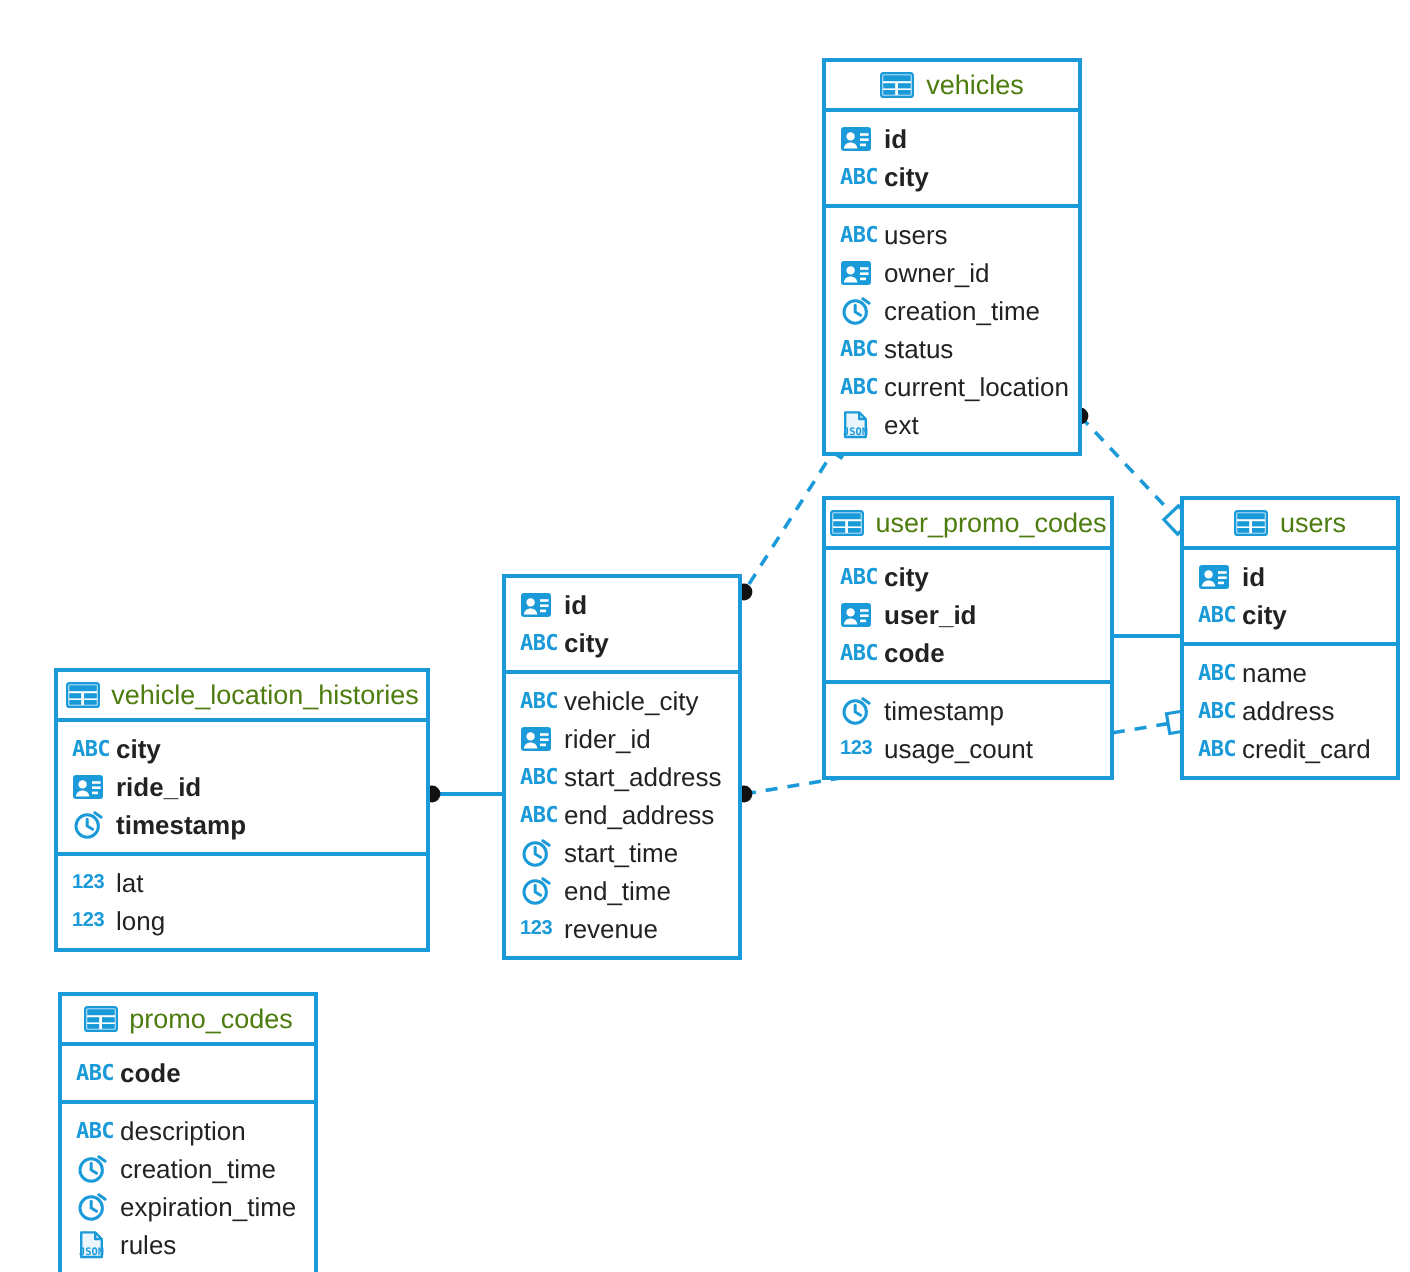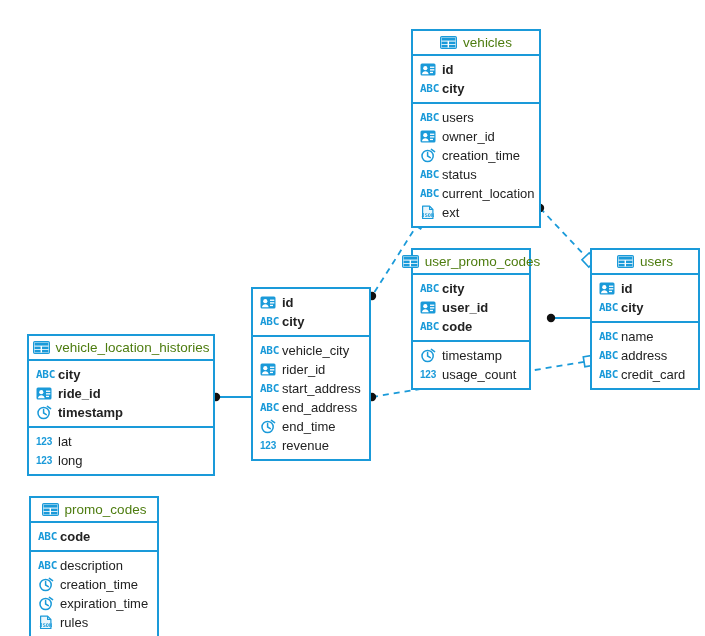--- a/index.html
+++ b/index.html
@@ -219,21 +219,21 @@
             <svg width="16" height="15" viewBox="0 0 16 15">
               <path d="M2.6 1.2 h7.0 l3.3 3.3 v9.0 h-10.3 z" fill="#eaf6fc" stroke="#1a9ad9" stroke-width="1.2" stroke-linejoin="round"></path>
               <path d="M9.6 1.2 v3.3 h3.3" fill="none" stroke="#1a9ad9" stroke-width="1.2" stroke-linejoin="round"></path>
               <text x="7.8" y="12.4" font-family="DejaVu Sans Mono, monospace" font-size="5.2" font-weight="bold" fill="#1a9ad9" text-anchor="middle">JSON</text>
             </svg>
           </span>
           <span class="field-label">ext</span>
         </div>
       </div>
     </div>
-    <div class="entity" style="left: 411px; top: 248px; width: 120px;">
+    <div class="entity" style="left: 411px; top: 248px; width: 146px;">
       <div class="entity-header">
         <span class="ficon tbl-icon">
           <svg width="17" height="13" viewBox="0 0 17 13">
             <rect x="0.6" y="0.6" width="15.8" height="11.8" rx="1.2" fill="#ffffff" stroke="#1a9ad9" stroke-width="1.2"></rect>
             <rect x="1.6" y="1.6" width="13.8" height="3.0" fill="#1a9ad9"></rect>
             <rect x="1.6" y="5.6" width="6.0" height="2.6" fill="#1a9ad9"></rect>
             <rect x="9.0" y="5.6" width="6.4" height="2.6" fill="#1a9ad9"></rect>
             <rect x="1.6" y="9.0" width="6.0" height="2.4" fill="#1a9ad9"></rect>
             <rect x="9.0" y="9.0" width="6.4" height="2.4" fill="#1a9ad9"></rect>
           </svg>
@@ -397,20 +397,30 @@
           <span class="field-label">end_address</span>
         </div>
         <div class="field">
           <span class="ficon">
             <svg width="16" height="15" viewBox="0 0 16 15">
               <circle cx="7.6" cy="8.0" r="5.6" fill="none" stroke="#1a9ad9" stroke-width="1.5"></circle>
               <path d="M7.6 4.6 L7.6 8.0 L10.3 9.6" fill="none" stroke="#1a9ad9" stroke-width="1.5" stroke-linecap="round"></path>
               <path d="M11.4 1.4 L14.6 3.6" fill="none" stroke="#1a9ad9" stroke-width="1.5" stroke-linecap="round"></path>
             </svg>
           </span>
+          <span class="field-label">start_time</span>
+        </div>
+        <div class="field">
+          <span class="ficon">
+            <svg width="16" height="15" viewBox="0 0 16 15">
+              <circle cx="7.6" cy="8.0" r="5.6" fill="none" stroke="#1a9ad9" stroke-width="1.5"></circle>
+              <path d="M7.6 4.6 L7.6 8.0 L10.3 9.6" fill="none" stroke="#1a9ad9" stroke-width="1.5" stroke-linecap="round"></path>
+              <path d="M11.4 1.4 L14.6 3.6" fill="none" stroke="#1a9ad9" stroke-width="1.5" stroke-linecap="round"></path>
+            </svg>
+          </span>
           <span class="field-label">end_time</span>
         </div>
         <div class="field">
           <span class="ficon">
             <span class="num123">123</span>
           </span>
           <span class="field-label">revenue</span>
         </div>
       </div>
     </div>

